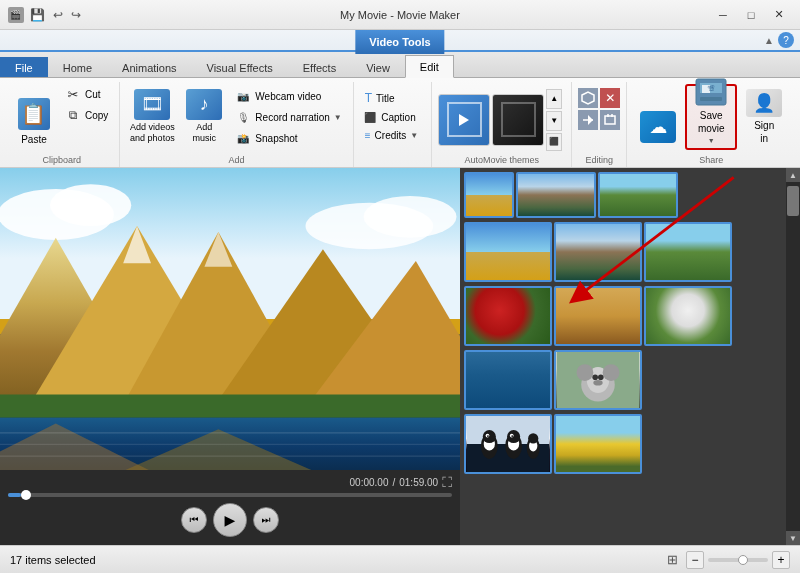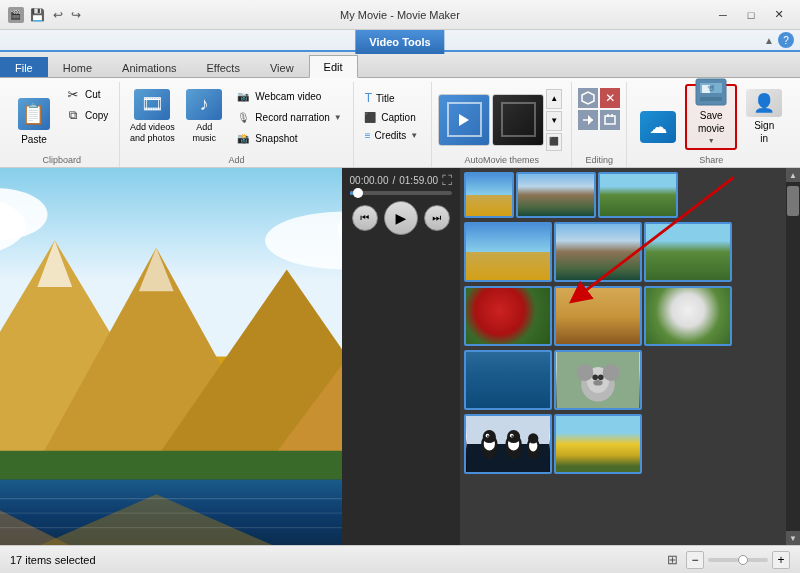--- a/index.html
+++ b/index.html
@@ -237,21 +237,21 @@
       height: calc(573px - 30px - 22px - 26px - 90px - 28px);
       background: #3a3a3a;
     }
 
     
     .video-preview {
       flex: 0 0 460px;
       background: #ffffff;
       position: relative;
       display: flex;
-      flex-direction: row;
+      flex-direction: column;
     }
     .video-canvas {
       flex: 1;
       background: linear-gradient(180deg, #87CEEB 0%, #87CEEB 30%, #D4A017 30%, #D4A017 55%, #8B7536 55%, #8B7536 65%, #2F4F2F 65%, #1a3a5c 75%, #0d2a4a 100%);
       position: relative;
       overflow: hidden;
     }
 
     .video-controls {
       background: #2a2a2a;
@@ -455,20 +455,21 @@
   <div class="vt-right">
     <span class="vt-arrow">▲</span>
     <span class="vt-arrow" style="background:#4a90d9;color:white;border-radius:50%;width:16px;height:16px;display:flex;align-items:center;justify-content:center;font-size:10px;cursor:pointer;">?</span>
   </div>
 </div>
 
 <div class="tab-bar">
   <div class="tab file-tab">File</div>
   <div class="tab">Home</div>
   <div class="tab">Animations</div>
+  <div class="tab">Visual Effects</div>
   <div class="tab">Effects</div>
   <div class="tab">View</div>
   <div class="tab active">Edit</div>
 </div>
 
 <div class="ribbon">
 
   <div class="ribbon-group" style="min-width:60px;">
     <div class="ribbon-items">
       <div class="ribbon-btn-large">

